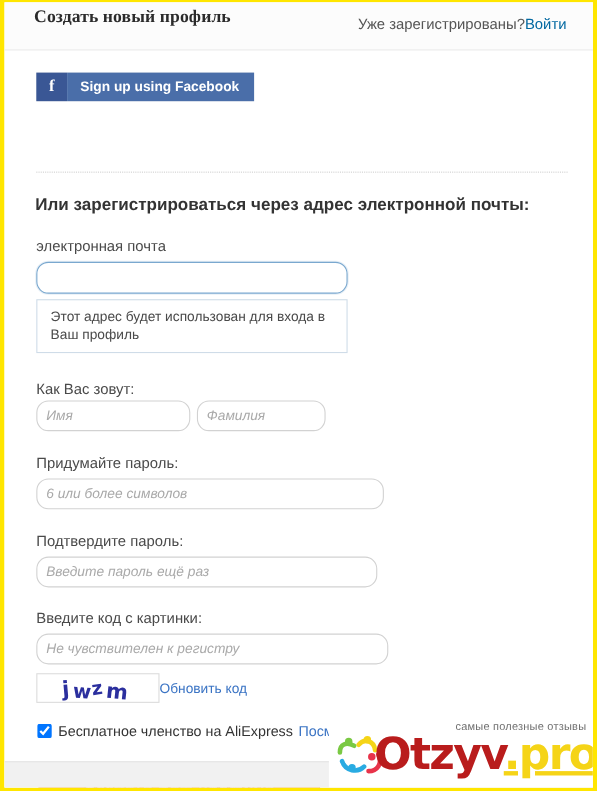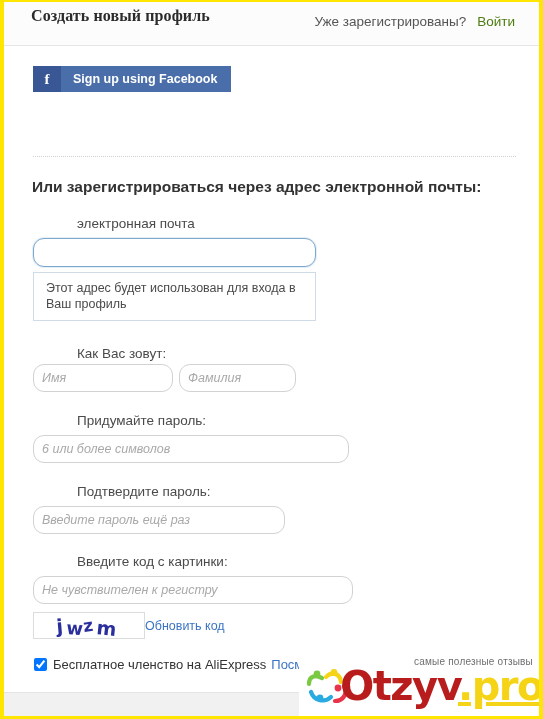--- a/index.html
+++ b/index.html
@@ -46,23 +46,23 @@
   }
   .header-right {
     position: absolute;
     right: 24px;
     top: 12px;
     font-size: 13.5px;
     color: #555555;
     white-space: nowrap;
   }
   .header-right .login-link {
-    color: #4d7c0f;
+    color: #0369a1;
     text-decoration: none;
-    margin-left: 11px;
+    margin-left: 0;
   }
 
   
   .form-area {
     position: relative;
     background: #ffffff;
     padding: 0 0 0 0;
     height: 671px;
   }
 
@@ -119,21 +119,20 @@
     font-weight: bold;
     color: #333333;
     white-space: nowrap;
   }
 
   .field-label {
     position: absolute;
     font-size: 13.5px;
     color: #4a4a4a;
     white-space: nowrap;
-    margin-left: 44px;
   }
 
   .text-input {
     position: absolute;
     box-sizing: border-box;
     height: 28px;
     border: 1px solid #d2d2d2;
     background: #ffffff;
     font-family: "Liberation Sans", sans-serif;
     font-size: 12.5px;
@@ -174,21 +173,21 @@
   #label-name { left: 29px; top: 300px; }
   #input-first { left: 29px; top: 318px; width: 140px; }
   #input-last  { left: 175px; top: 318px; width: 117px; }
 
   
   #label-pass { left: 29px; top: 367px; }
   #input-pass { left: 29px; top: 389px; width: 316px; }
 
   
   #label-pass2 { left: 29px; top: 438px; }
-  #input-pass2 { left: 29px; top: 460px; width: 252px; }
+  #input-pass2 { left: 29px; top: 460px; width: 310px; }
 
   
   #label-captcha { left: 29px; top: 508px; }
   #input-captcha { left: 29px; top: 530px; width: 320px; }
 
   .captcha-row {
     position: absolute;
     left: 29px;
     top: 566px;
     display: flex;

